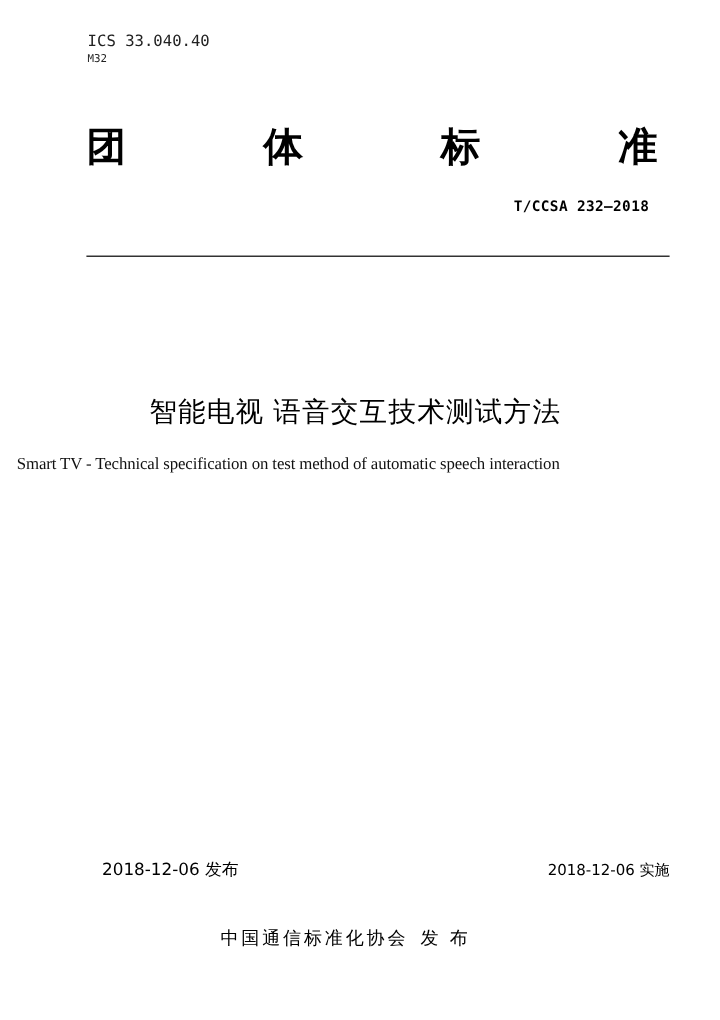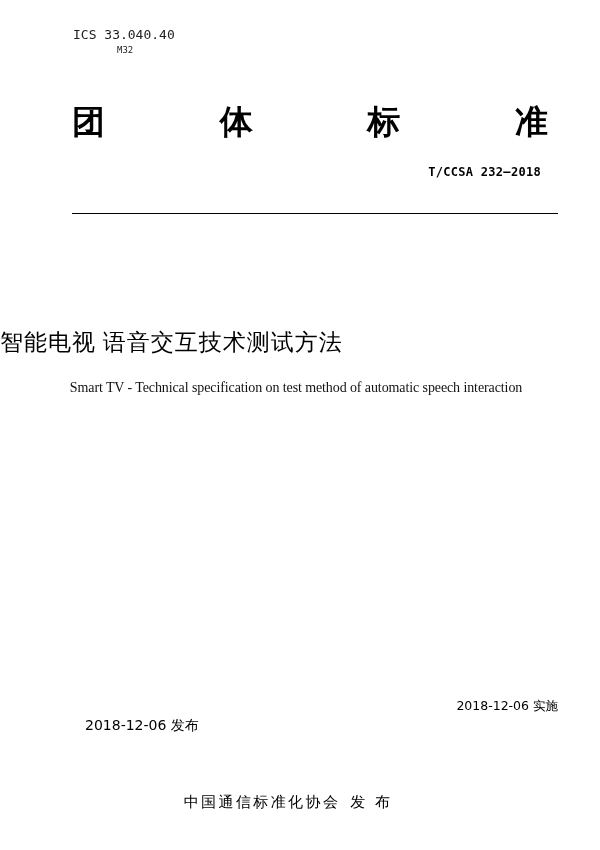--- a/index.html
+++ b/index.html
@@ -23,21 +23,20 @@
       font-size: 13px;
       line-height: 11px;
       color: #222;
     }
     .ccs {
       left: 73px; top: 45px;
       font-family: "DejaVu Sans Mono", monospace;
       font-size: 9px;
       line-height: 11px;
       color: #222;
-      margin-left: 44px;
     }
 
     .std-type {
       left: 72px; top: 102px;
       width: 476px;
       height: 40px;
       display: flex;
       justify-content: space-between;
       align-items: center;
       font-family: "DejaVu Sans", sans-serif;
@@ -59,56 +58,57 @@
     .rule {
       left: 72px; top: 213px;
       width: 486px;
       height: 0;
       border-top: 1.5px solid #000;
     }
 
     .title-cn {
       left: 0; top: 328px;
       width: 600px;
-      font-family: Liberation Serif, serif;
+      text-align: center;
+      font-family: Liberation Sans, sans-serif;
       font-size: 23px;
       line-height: 30px;
       letter-spacing: 1px;
       padding-right: 8px;
       box-sizing: border-box;
     }
 
     .title-en {
       left: 0; top: 379px;
       width: 578px;
-      text-align: center;
+      text-align: left;
       font-family: "Liberation Serif", serif;
       font-size: 14px;
       line-height: 17px;
       color: #111;
       letter-spacing: -0.1px;
       padding-left: 14px;
       box-sizing: border-box;
     }
 
     .date-issue {
       left: 73px; top: 717px;
       font-size: 14px;
       line-height: 16px;
       margin-left: 12px;
     }
     .date-impl {
-      right: 42px; top: 698px;
+      right: 42px; top: 717px;
       font-size: 12.5px;
       line-height: 16px;
       margin-left: 40px;
     }
 
     .publisher {
-      left: 0; top: 792px;
+      left: 0; top: 772px;
       width: 584px;
       text-align: center;
       font-size: 15px;
       line-height: 20px;
       letter-spacing: 2.4px;
       padding-right: 8px;
       box-sizing: border-box;
     }
     .publisher .gap { display: inline-block; width: 10px; }
   </style>

